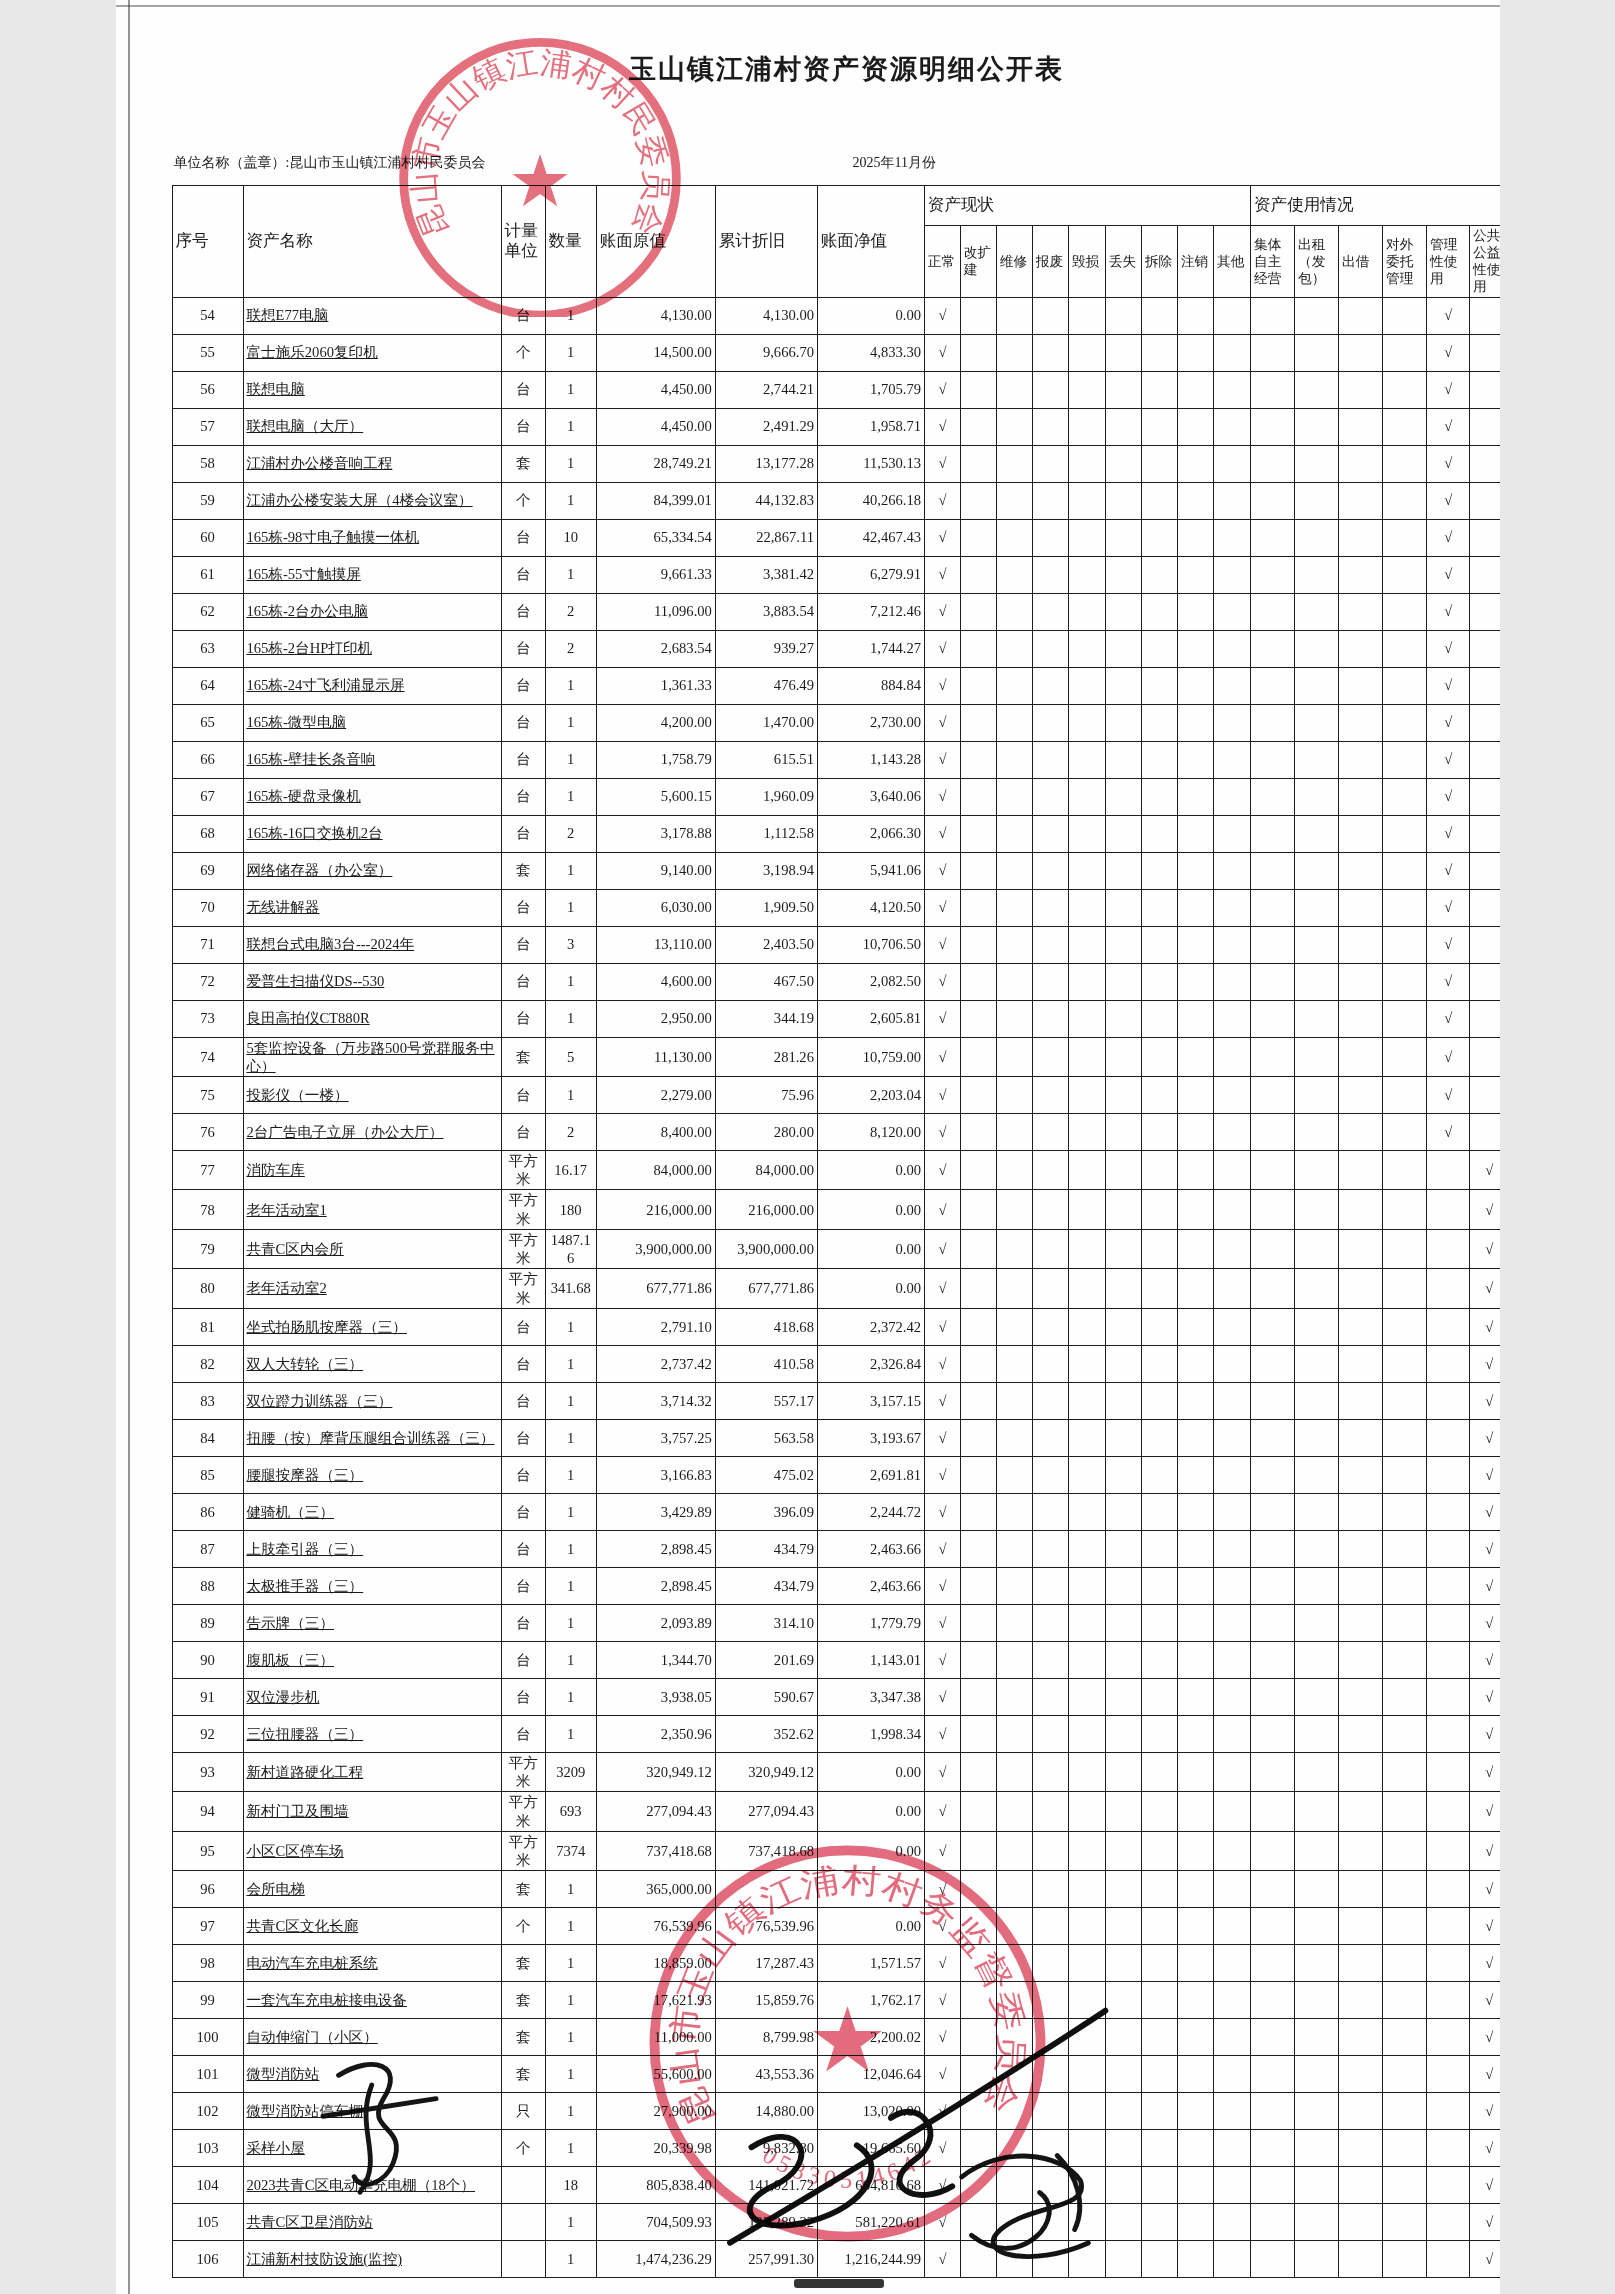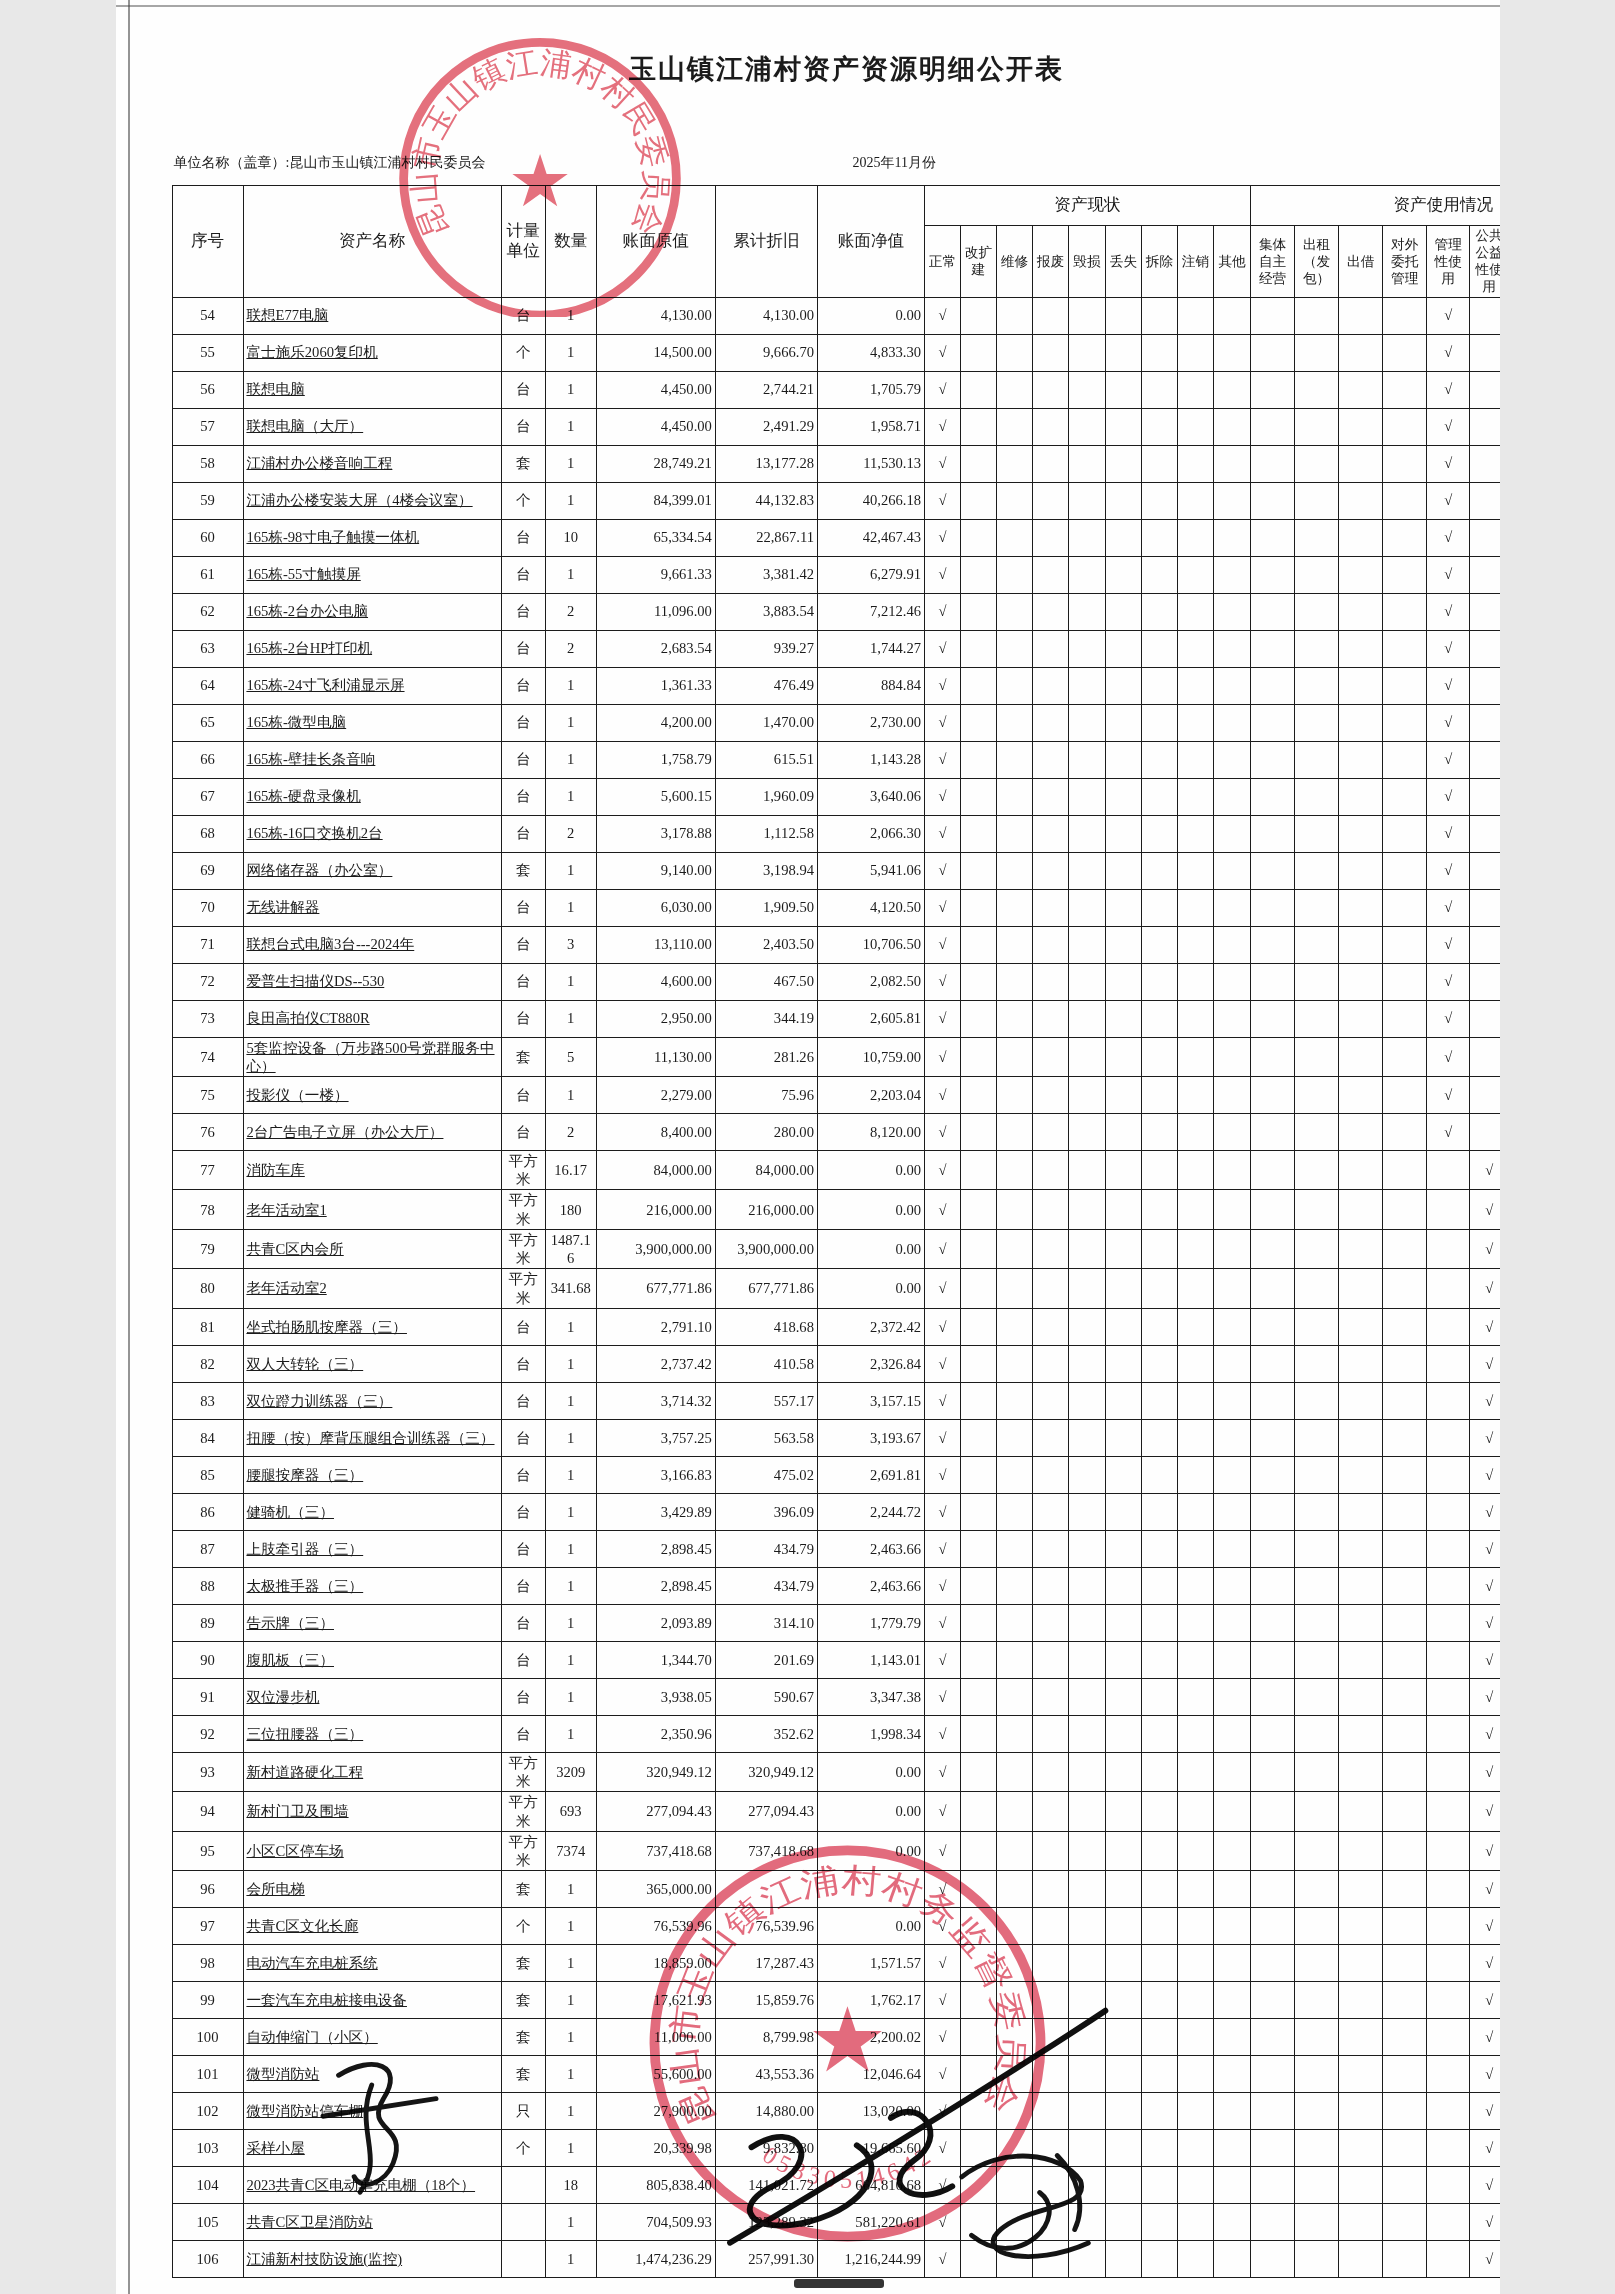--- a/index.html
+++ b/index.html
@@ -21,21 +21,21 @@
   table.asset th,table.asset td{border:1.8px solid #1c1c1c;padding:1px 2.9px;vertical-align:middle;
          word-break:break-all;line-height:1.25;}
   th.grp{height:37px;font-size:16.6px;font-weight:400;}
   th.lcol{font-size:16.6px;font-weight:400;}
   th.subcol{height:59px;font-size:13.7px;font-weight:400;padding:2px 2px;}
   tr.data-row td{height:34px;font-size:14.6px;}
   td.c-center{text-align:center;font-size:13.7px;}
   td.c-left{text-align:left;font-size:13.7px;padding-left:5.9px;text-decoration:underline;}
   td.c-num{text-align:right;padding-right:8.8px;}
   td.chk{text-align:center;font-size:14.6px;}
-  th{text-align:center;}
+  th{text-align:left;}
 
   .stamp{position:absolute;mix-blend-mode:multiply;opacity:.88;}
   .sig{position:absolute;mix-blend-mode:multiply;}
 </style>
 </head>
 <body>
 
 <div class="page">
   <div class="edge-left"></div>
   <div class="edge-top"></div>

